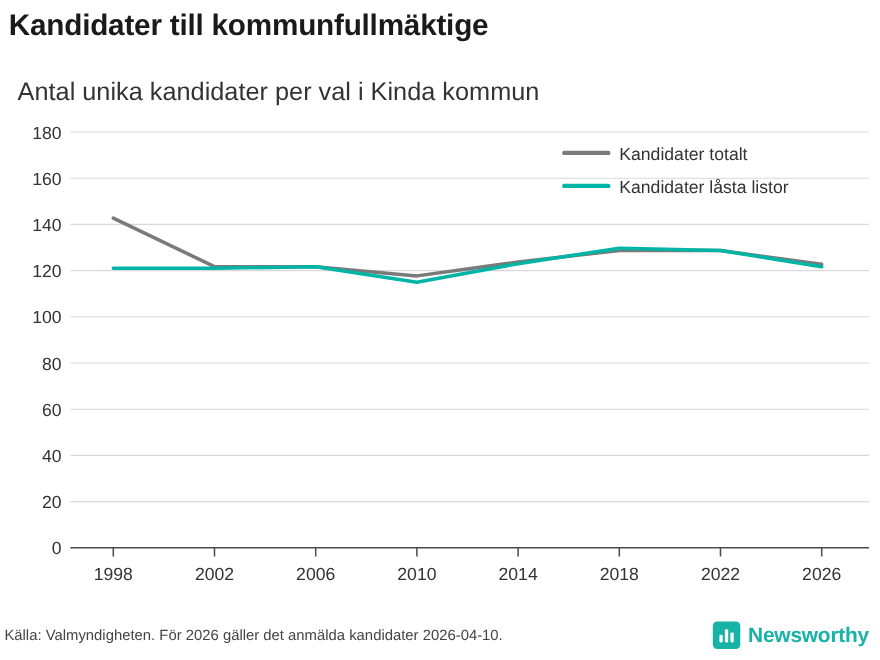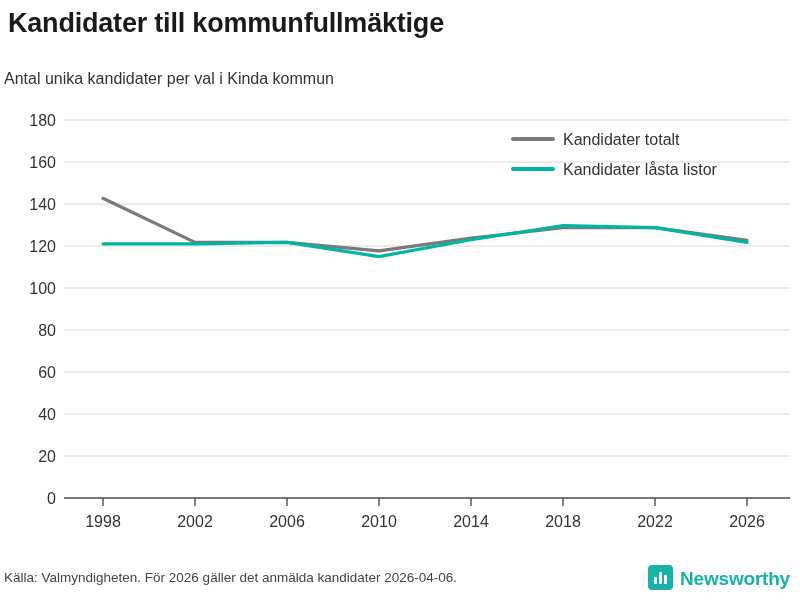--- a/index.html
+++ b/index.html
@@ -25,23 +25,23 @@
     left: 8px;
     top: 8px;
     font-size: 27px;
     font-weight: bold;
     color: #1a1a1a;
     letter-spacing: -0.2px;
     white-space: nowrap;
   }
   .chart-subtitle {
     position: absolute;
-    left: 4px;
+    left: 16px;
     top: 70px;
-    font-size: 16px;
+    font-size: 23px;
     font-weight: normal;
     color: #333333;
     white-space: nowrap;
   }
   .plot-area {
     position: absolute;
     left: 0;
     top: 107px;
     width: 800px;
     height: 440px;
@@ -166,21 +166,21 @@
       <g>
         <line x1="513" y1="32" x2="553" y2="32" stroke="#7a7a7a" stroke-width="4" stroke-linecap="round"></line>
         <text class="legend-label" x="563" y="38">Kandidater totalt</text>
 
         <line x1="513" y1="62" x2="553" y2="62" stroke="#00b5a5" stroke-width="4" stroke-linecap="round"></line>
         <text class="legend-label" x="563" y="68">Kandidater låsta listor</text>
       </g>
     </svg>
   </div>
 
-  <div class="source-note">Källa: Valmyndigheten. För 2026 gäller det anmälda kandidater 2026-04-06.</div>
+  <div class="source-note">Källa: Valmyndigheten. För 2026 gäller det anmälda kandidater 2026-04-10.</div>
 
   <div class="brand">
     <span class="brand-mark">
       <span class="bar b1"></span>
       <span class="bar b2"></span>
       <span class="bar b3"></span>
     </span>
     <span class="brand-name">Newsworthy</span>
   </div>
 

